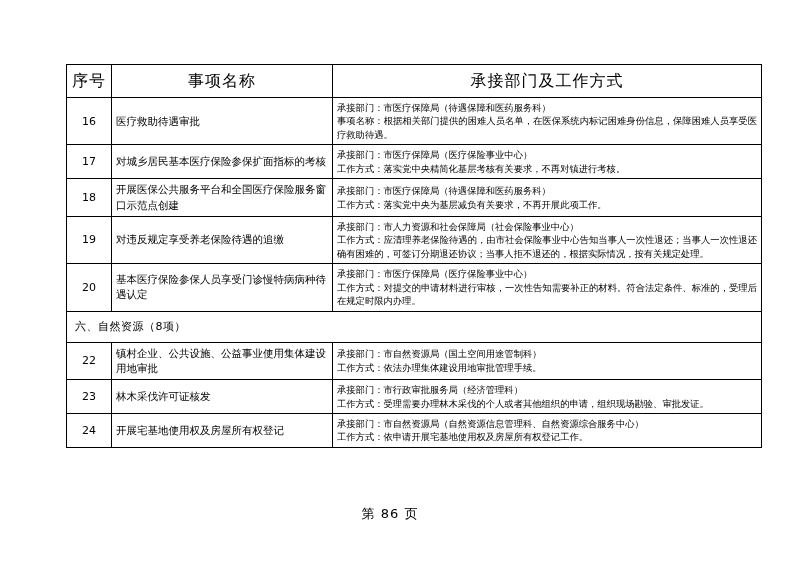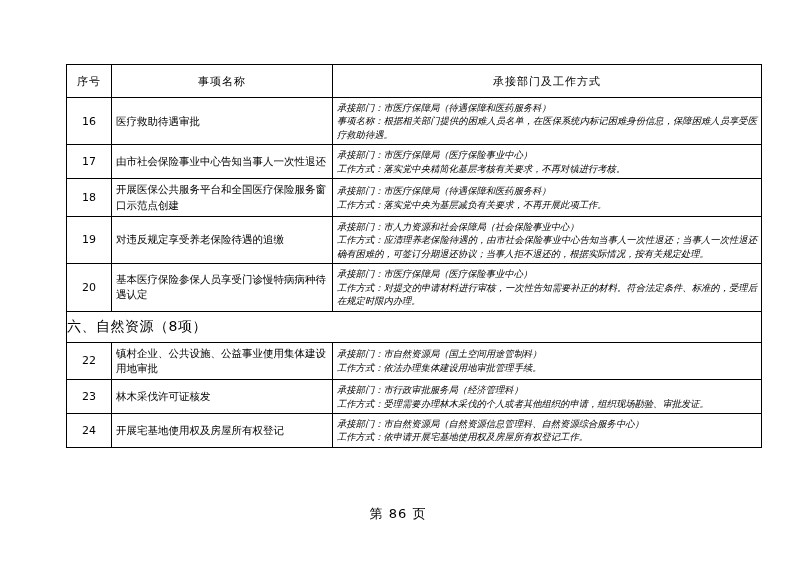--- a/index.html
+++ b/index.html
@@ -34,21 +34,21 @@
     padding: 3px 4px;
     vertical-align: middle;
     font-weight: normal;
   }
   .col-no { width: 36px; }
   .col-name { width: 212px; }
   .col-dept { width: 420px; }
 
   .hdr td {
     text-align: center;
-    font-size: 11px;
+    font-size: 16px;
     height: 26px;
     letter-spacing: 1px;
   }
   .cell-no {
     text-align: center;
     font-size: 11px;
   }
   .cell-name {
     font-size: 10.5px;
     line-height: 1.45;
@@ -56,38 +56,36 @@
     padding-right: 5px;
     vertical-align: middle;
   }
   .cell-dept {
     font-size: 9.3px;
     line-height: 1.45;
     padding-left: 6px;
     padding-right: 5px;
     vertical-align: middle;
     text-align: justify;
-    font-style: italic;
   }
   .cell-dept .line { display: block; }
   .section-row td {
-    font-size: 14px;
-    padding-left: 0;
+    font-size: 11px;
+    padding-left: 8px;
     height: 24px;
     letter-spacing: 0.5px;
   }
   .footer {
     position: absolute;
     left: 0;
     top: 505px;
     width: 780px;
     text-align: center;
     font-size: 13px;
     letter-spacing: 1px;
-    padding-left: 8px;
   }
 </style>
 </head>
 <body>
 
 <div class="page">
 
   <table class="doc-table">
     <tbody>
         <tr class="hdr">
@@ -100,21 +98,21 @@
       <td class="cell-no">16</td>
       <td class="cell-name">医疗救助待遇审批</td>
       <td class="cell-dept">
         <span class="line">承接部门：市医疗保障局（待遇保障和医药服务科）</span>
         <span class="line">事项名称：根据相关部门提供的困难人员名单，在医保系统内标记困难身份信息，保障困难人员享受医疗救助待遇。</span>
       </td>
     </tr>
 
     <tr>
       <td class="cell-no">17</td>
-      <td class="cell-name">由市社会保险事业中心告知当事人一次性退还</td>
+      <td class="cell-name">对城乡居民基本医疗保险参保扩面指标的考核</td>
       <td class="cell-dept">
         <span class="line">承接部门：市医疗保障局（医疗保险事业中心）</span>
         <span class="line">工作方式：落实党中央精简化基层考核有关要求，不再对镇进行考核。</span>
       </td>
     </tr>
 
     <tr>
       <td class="cell-no">18</td>
       <td class="cell-name">开展医保公共服务平台和全国医疗保险服务窗口示范点创建</td>
       <td class="cell-dept">

